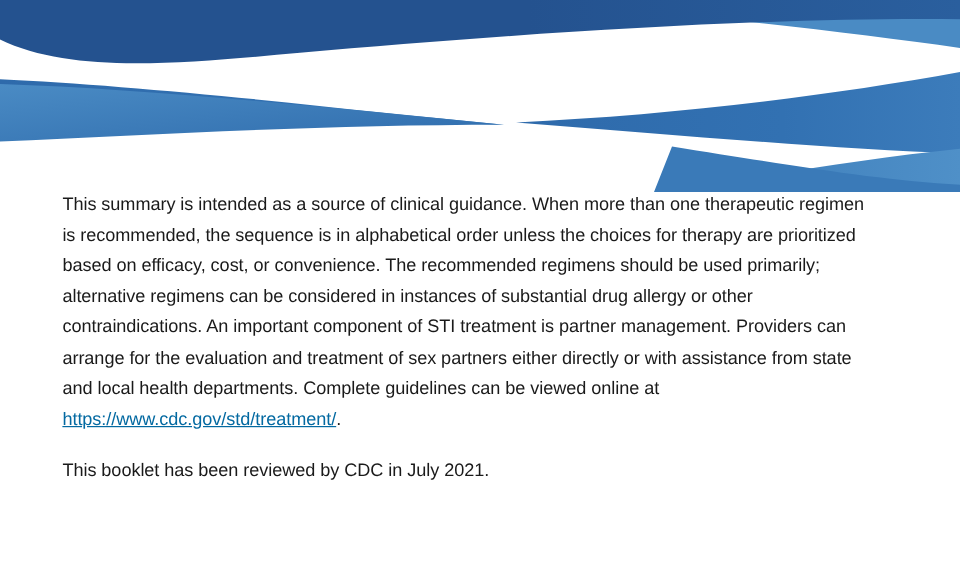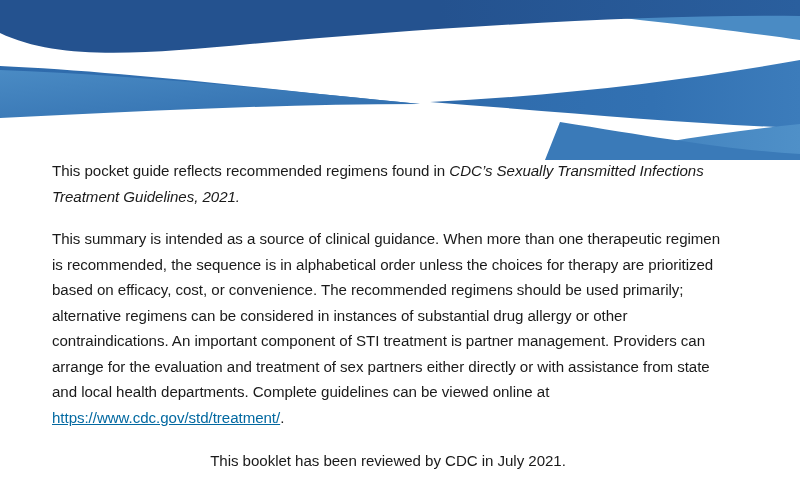--- a/index.html
+++ b/index.html
@@ -44,21 +44,21 @@
     top: 158px;
     width: 672px;
   }
   .para {
     font-size: 15.1px;
     line-height: 25.5px;
     color: #1a1a1a;
     margin: 0 0 18px 0;
     letter-spacing: -0.05px;
   }
-  .para:last-child { margin-bottom: 0; text-align: center; }
+  .para:last-child { margin-bottom: 0; }
   .para.tight { margin-bottom: 17px; }
 
   .italic-title {
     font-style: italic;
   }
 
   a.inline-link {
     color: #0369a1;
     text-decoration: underline;
     text-underline-offset: 1px;
@@ -115,23 +115,20 @@
 
       <path d="M 800,124 L 800,160 L 560,160
                C 640,146 720,132 800,124 Z" fill="url(#gLight)"></path>
 
       <path d="M 560,122 C 660,138 730,150 800,154 L 800,160 L 545,160 Z" fill="#3a7ab8"></path>
     </svg>
   </div>
 
   <div id="content">
 
-    <p class="para tight">
-      <span>This pocket guide reflects recommended regimens found in </span><span class="italic-title">CDC’s Sexually Transmitted Infections Treatment Guidelines, 2021.</span>
-    </p>
 
     <p class="para">
       <span>This summary is intended as a source of clinical guidance. When more than one therapeutic regimen is recommended, the sequence is in alphabetical order unless the choices for therapy are prioritized based on efficacy, cost, or convenience. The recommended regimens should be used primarily; alternative regimens can be considered in instances of substantial drug allergy or other contraindications. An important component of STI treatment is partner management. Providers can arrange for the evaluation and treatment of sex partners either directly or with assistance from state and local health departments. Complete guidelines can be viewed online at </span><a class="inline-link" href="#">https://www.cdc.gov/std/treatment/</a><span>.</span>
     </p>
 
     <p class="para">This booklet has been reviewed by CDC in July 2021.</p>
 
   </div>
 </div>
 

